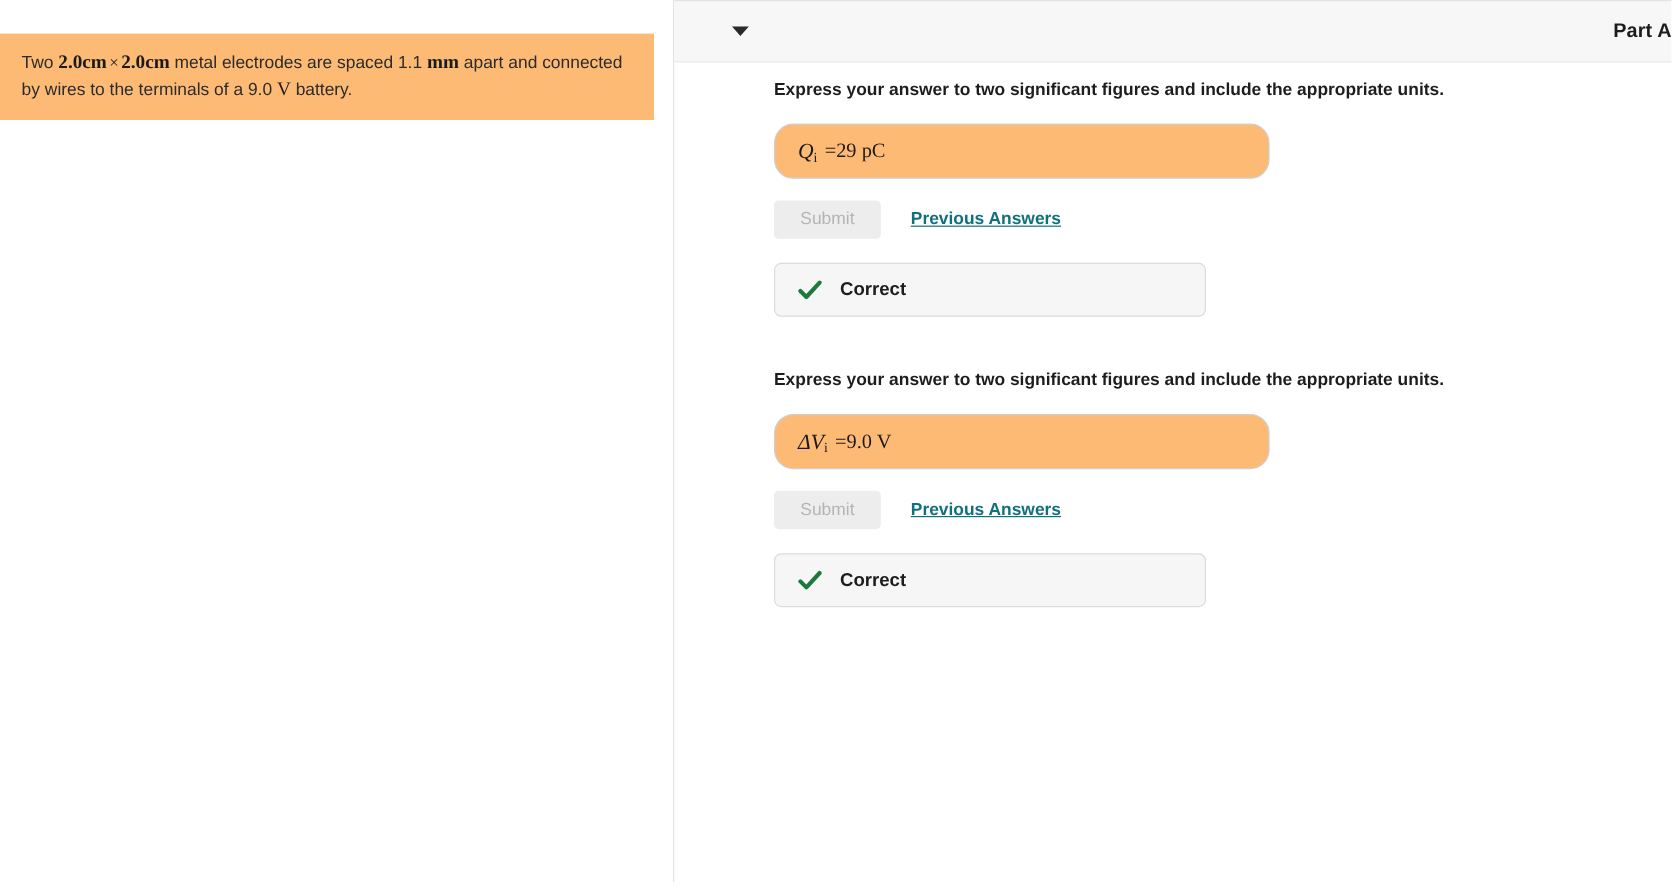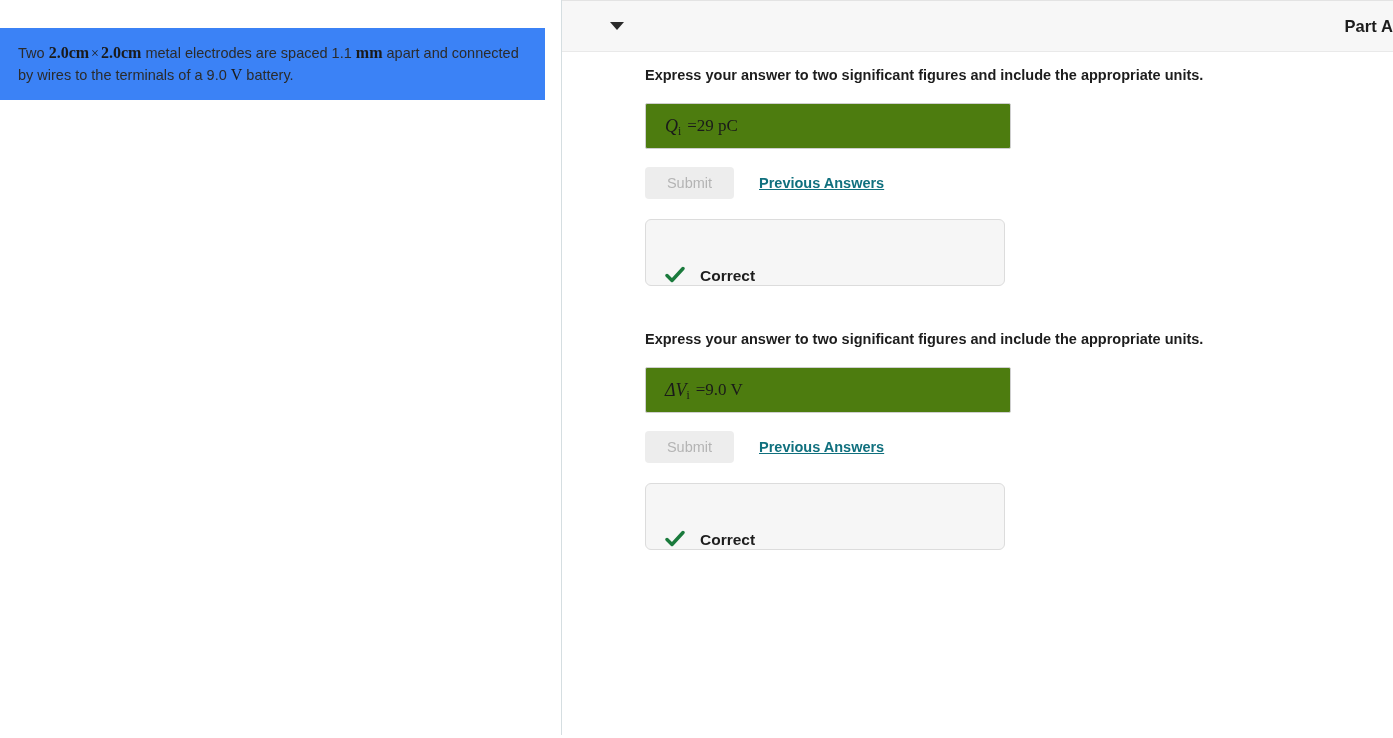--- a/index.html
+++ b/index.html
@@ -29,21 +29,21 @@
     height: 738px;
     background: #ffffff;
   }
 
   .problem-box {
     position: absolute;
     left: 0;
     top: 28px;
     width: 545px;
     min-height: 68px;
-    background: #3b82f6;
+    background: #fdba74;
     padding: 14px 20px 14px 18px;
   }
 
   .problem-text {
     font-family: "Liberation Sans", sans-serif;
     font-size: 14.5px;
     line-height: 21px;
     color: #2b2b2b;
   }
 
@@ -131,25 +131,25 @@
     font-family: "Liberation Sans", sans-serif;
     font-size: 14.5px;
     font-weight: bold;
     color: #1d1d1d;
     padding-top: 13px;
     line-height: 20px;
   }
 
   .answer-field {
     margin-top: 18px;
-    width: 366px;
+    width: 413px;
     height: 46px;
     border: 1px solid #cfcfcf;
-    border-radius: 2px;
-    background: #4d7c0f;
+    border-radius: 16px;
+    background: #fdba74;
     display: flex;
     align-items: center;
     padding-left: 19px;
     cursor: text;
   }
 
   .ans-var {
     font-family: "Liberation Serif", serif;
     font-style: italic;
     font-size: 18px;
@@ -198,26 +198,26 @@
     font-size: 14.5px;
     font-weight: bold;
     color: #10707e;
     text-decoration: underline;
     cursor: pointer;
   }
 
   .feedback-box {
     margin-top: 20px;
     width: 360px;
-    height: 67px;
+    height: 45px;
     background: #f6f6f6;
     border: 1px solid #dcdcdc;
     border-radius: 6px;
     display: flex;
-    align-items: flex-end;
+    align-items: center;
     padding-left: 19px;
   }
 
   .check-icon { width: 20px; height: 20px; display: block; }
 
   .feedback-label {
     margin-left: 15px;
     font-family: "Liberation Sans", sans-serif;
     font-size: 15.5px;
     font-weight: bold;

